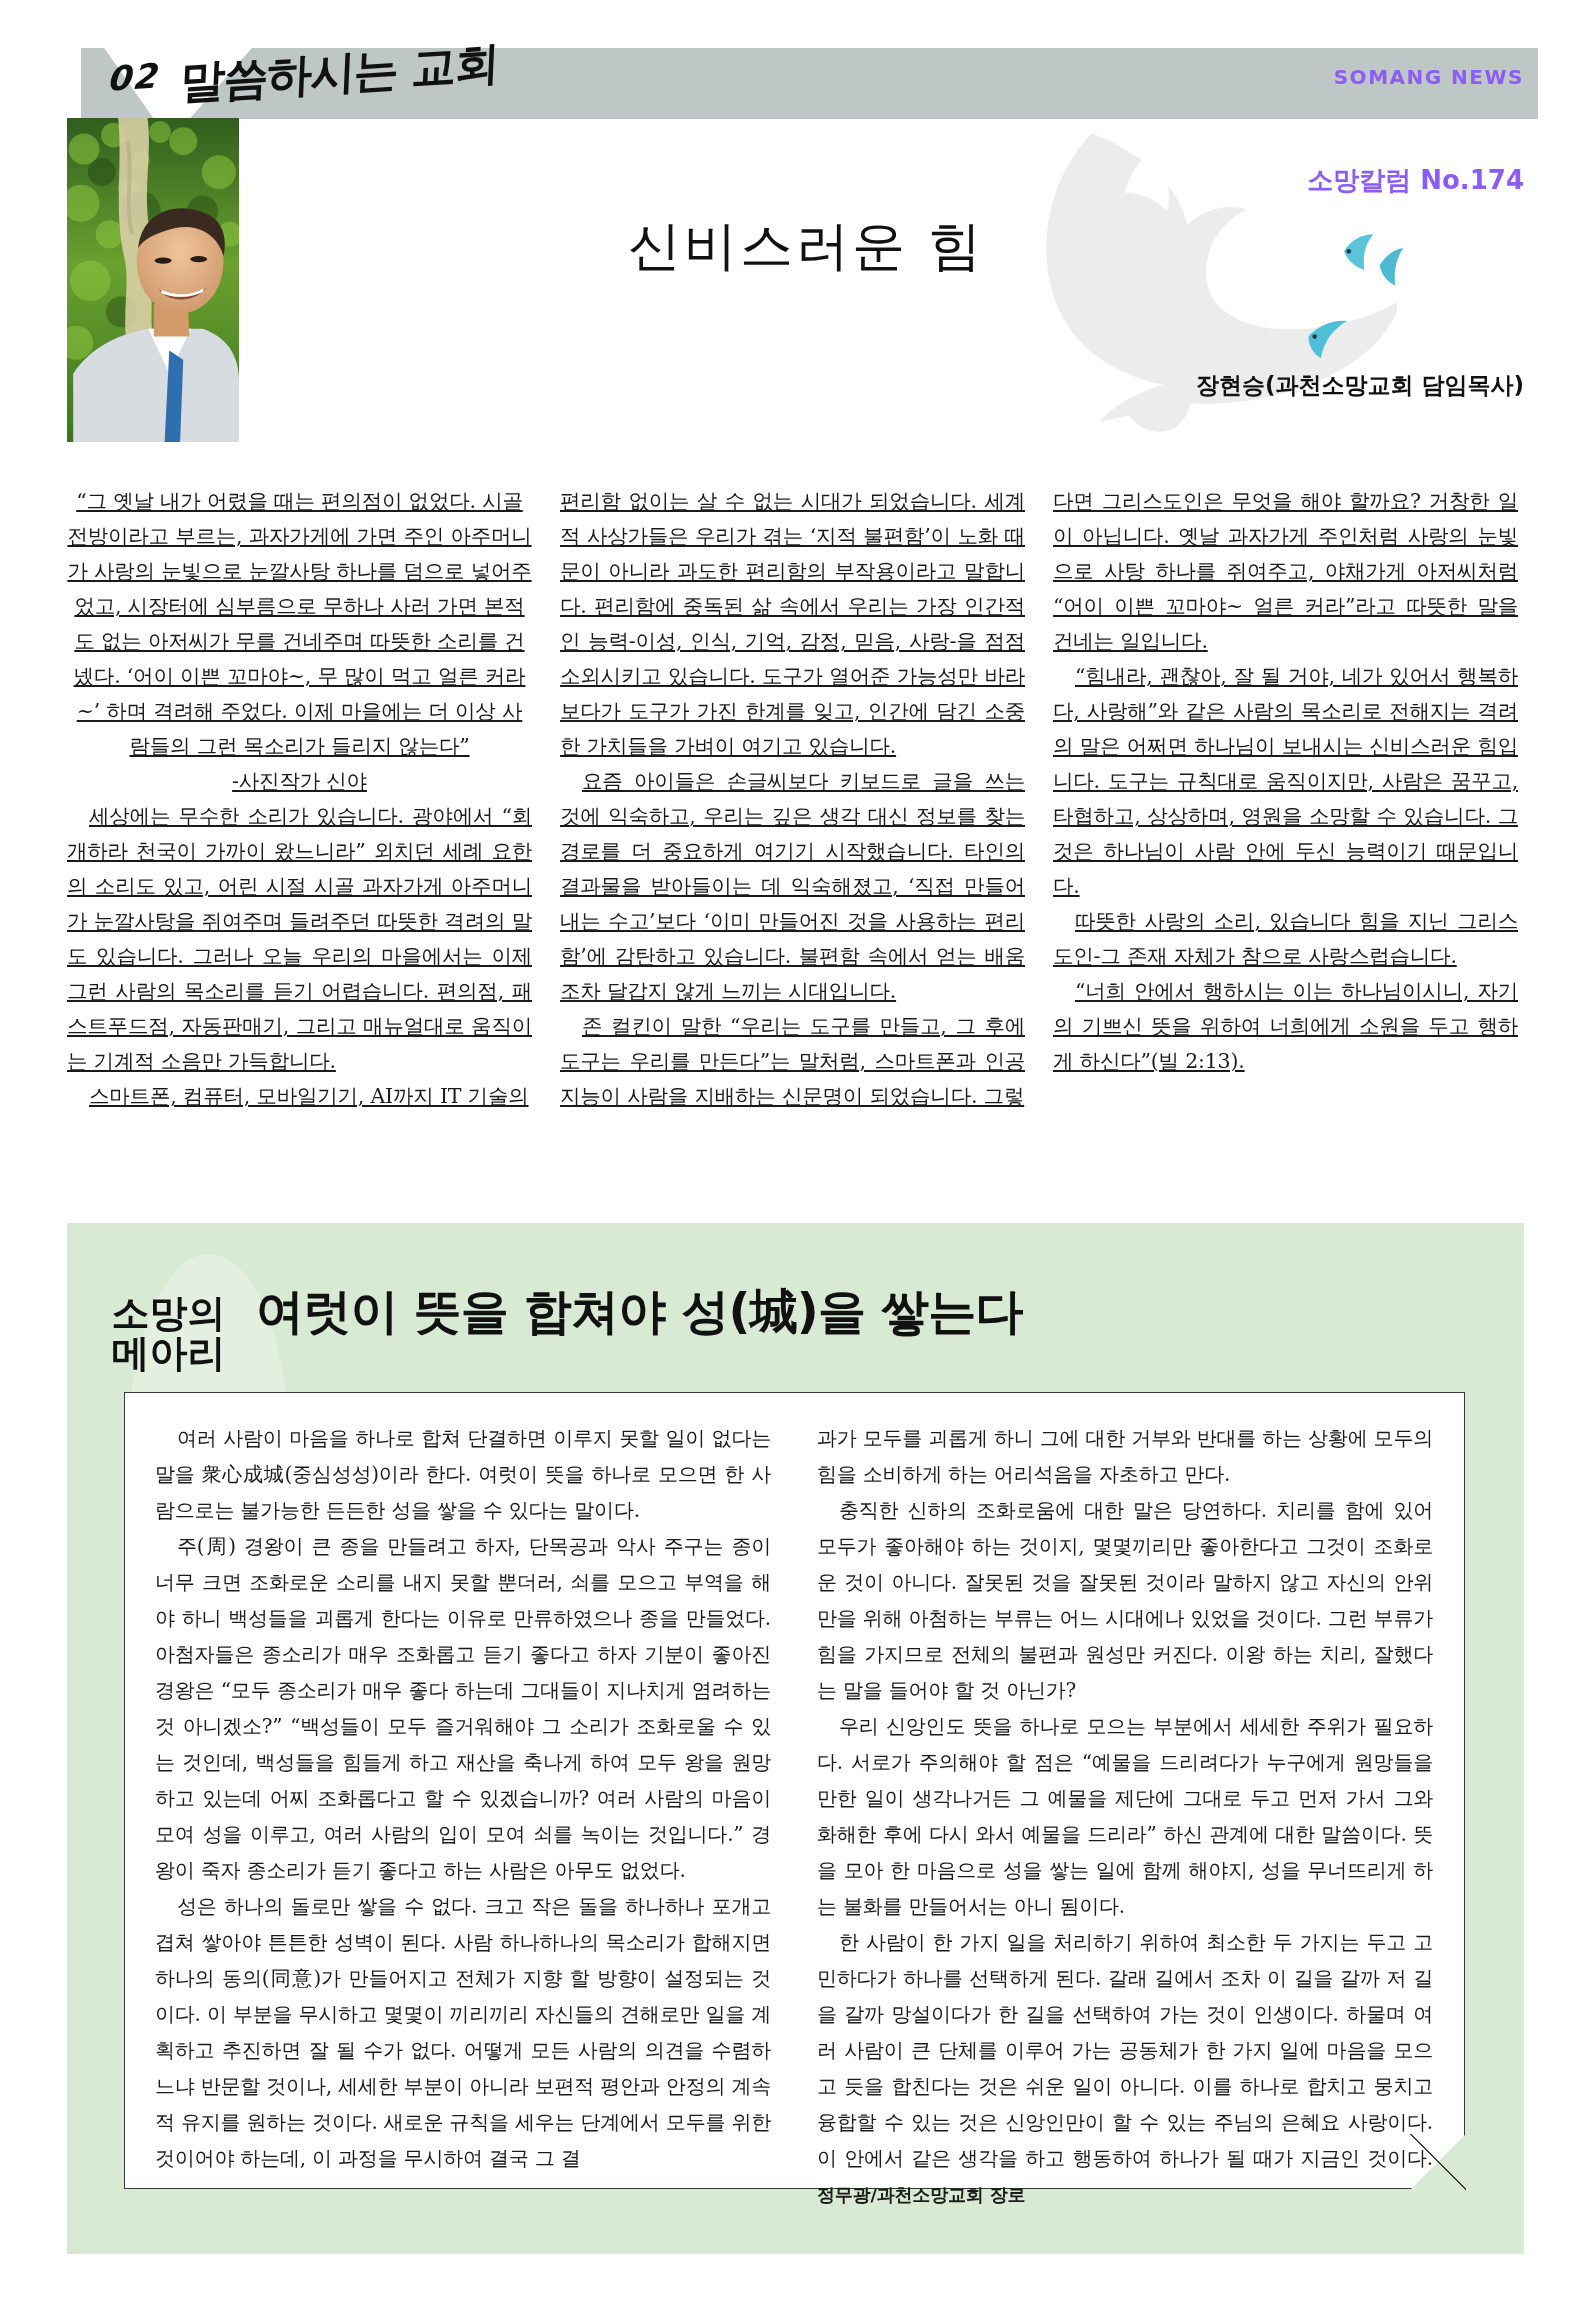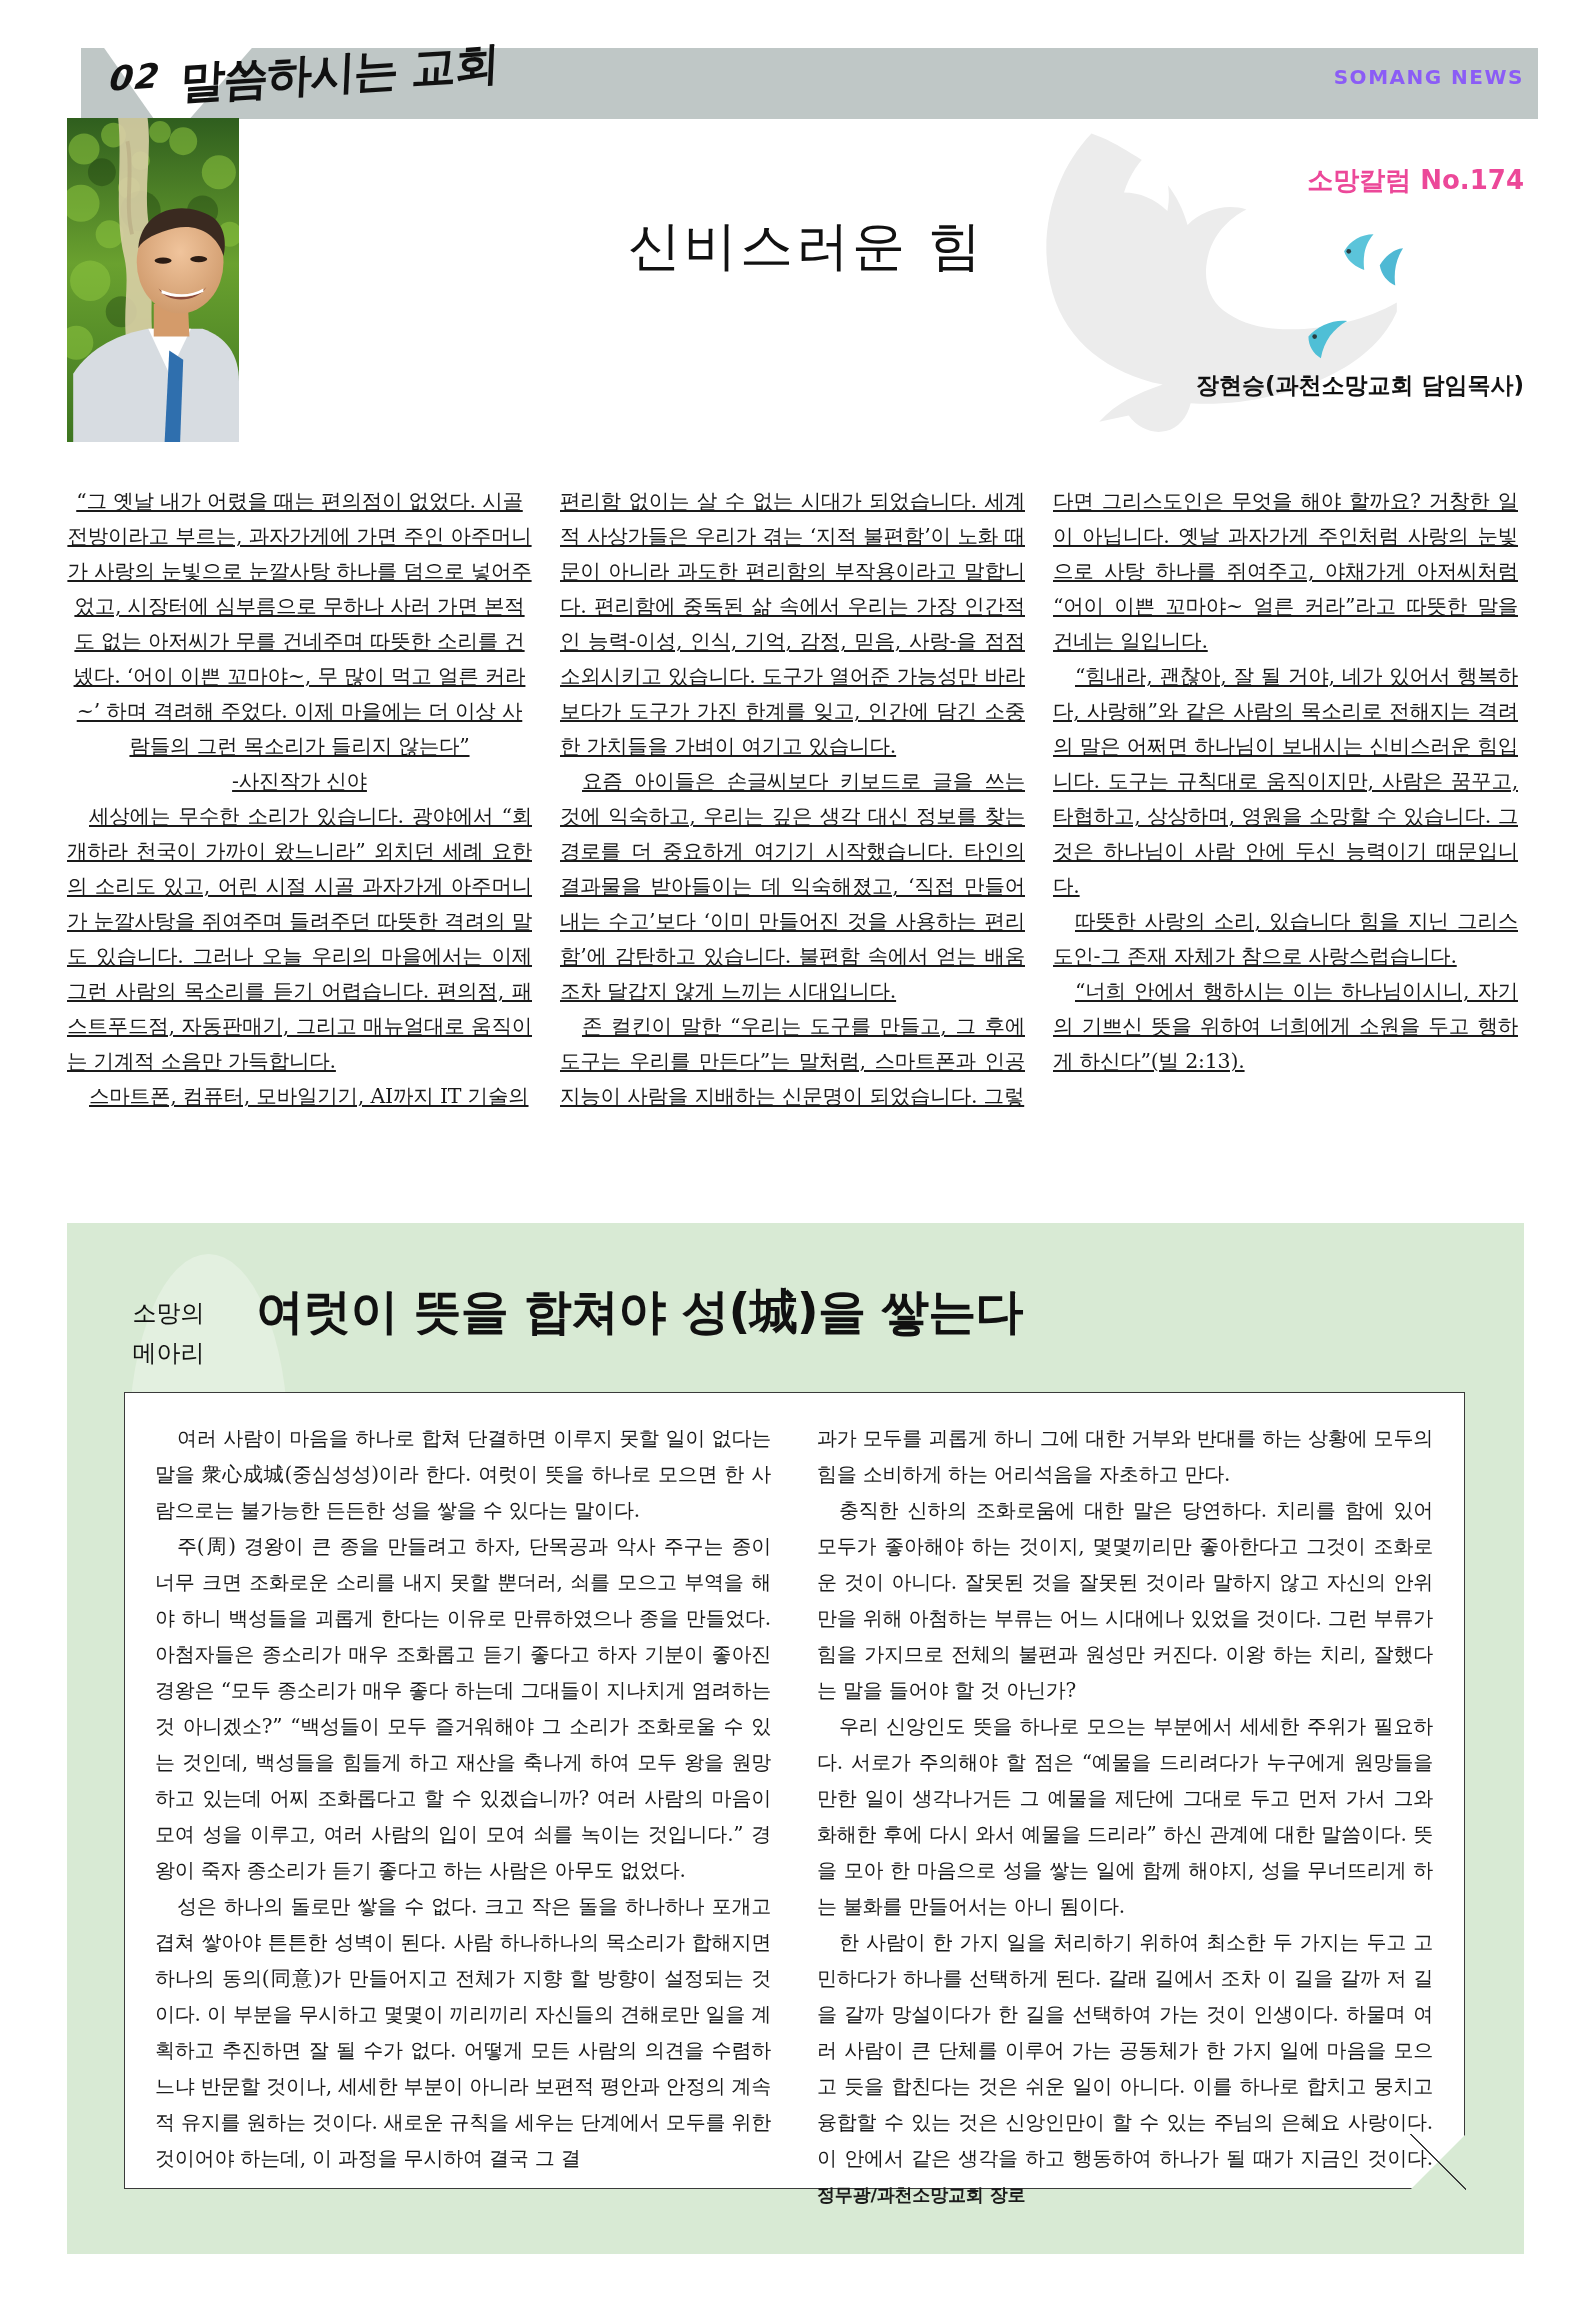--- a/index.html
+++ b/index.html
@@ -64,21 +64,21 @@
   .watermark{
     position:absolute;left:1000px;top:118px;width:403px;height:341px;
     pointer-events:none;
   }
   .watermark svg{display:block;width:100%;height:100%;}
 
   
   .column-tag{
     position:absolute;right:62px;top:163px;
     font-family:"DejaVu Sans",sans-serif;
-    font-size:26px;font-weight:600;color:#ec4899;white-space:nowrap;
+    font-size:26px;font-weight:600;color:#8b5cf6;white-space:nowrap;
   }
   .article-title{
     position:absolute;left:589px;top:211px;width:434px;text-align:center;
     font-family:"DejaVu Serif",serif;
     font-size:53px;font-weight:400;color:#111;letter-spacing:3.1px;
     white-space:nowrap;
   }
   .byline{
     position:absolute;right:62px;top:370px;
     font-family:"DejaVu Sans",sans-serif;
@@ -107,21 +107,21 @@
     position:absolute;left:67px;top:1223px;width:1457px;height:1031px;
     background:#d8ead4;
   }
   .green-oval{
     position:absolute;left:62px;top:31px;width:159px;height:372px;
     background:#e3f0e0;border-radius:50%;
   }
   .echo-label{
     position:absolute;left:95px;top:1293px;width:147px;
     font-family:"DejaVu Sans",sans-serif;
-    font-size:24px;font-weight:400;line-height:40px;color:#111;
+    font-size:38px;font-weight:700;line-height:40px;color:#111;
     text-align:center;
   }
   .echo-headline{
     position:absolute;left:256px;top:1280px;width:1046px;
     font-family:"DejaVu Sans",sans-serif;
     font-size:48px;font-weight:700;color:#111;
     letter-spacing:-0.8px;white-space:nowrap;
   }
 
   

